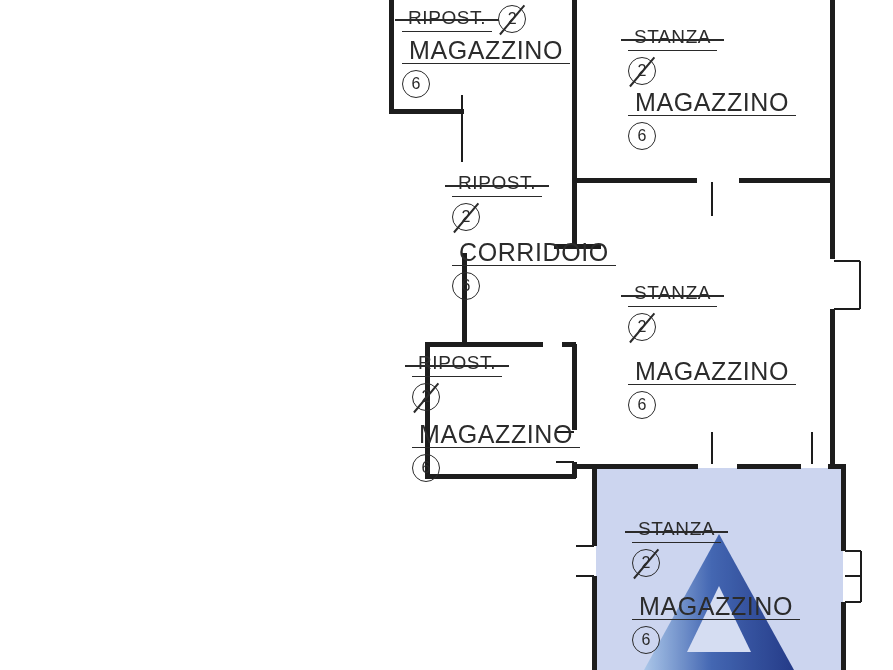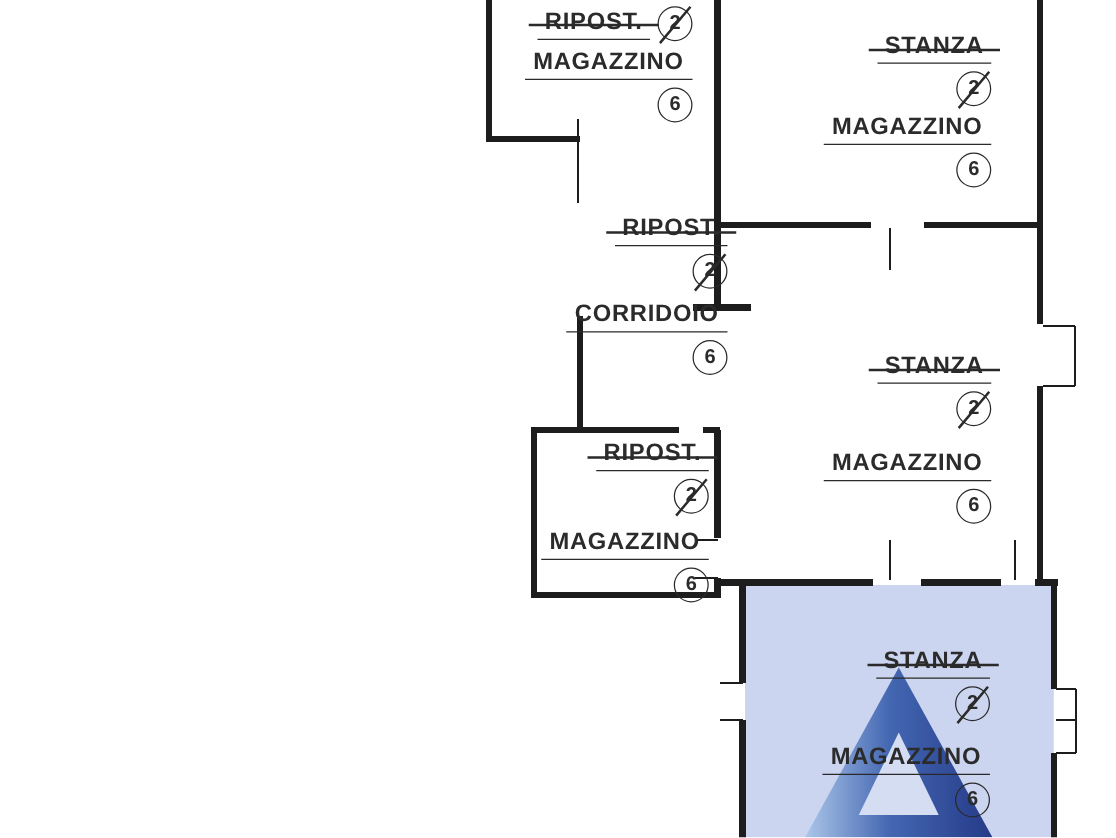--- a/index.html
+++ b/index.html
@@ -5,35 +5,35 @@
   * { margin:0; padding:0; box-sizing:border-box; }
   html,body { width:893px; height:670px; overflow:hidden; background:#ffffff; }
   .canvas {
     position:relative; width:893px; height:670px; background:#ffffff;
     font-family:"Liberation Sans", sans-serif; color:#2b2b2b;
   }
   .plan-svg { position:absolute; left:0; top:0; }
 
   
   .room-block {
-    position:absolute; display:flex; flex-direction:column; align-items:flex-end;
-    gap:6px; z-index:3; text-align:center;font-weight:bold;
+    position:absolute; display:flex; flex-direction:column; align-items:flex-start;
+    gap:6px; z-index:3; text-align:center;
   }
   .name-row { display:flex; align-items:center; gap:6px; }
 
   .old-name {
     position:relative; font-size:19px; letter-spacing:.6px; line-height:22px;
     padding:0 6px 2px; border-bottom:1.6px solid #2a2a2a; white-space:nowrap;
   }
   .old-name::after {
     content:""; position:absolute; left:-7px; right:-7px; top:54%; height:1.6px;
     background:#2a2a2a;
   }
   .new-name {
-    font-size:19px; letter-spacing:.6px; line-height:22px;
+    font-size:25px; letter-spacing:.6px; line-height:22px;
     padding:0 7px 2px; border-bottom:1.6px solid #2a2a2a; white-space:nowrap;
   }
   .num-circle {
     position:relative; width:28px; height:28px; border:1.7px solid #2a2a2a;
     border-radius:50%; display:flex; align-items:center; justify-content:center;
     font-size:16px; line-height:1; background:transparent;
   }
   .num-circle.crossed::after {
     content:""; position:absolute; left:-6px; right:-6px; top:50%; height:1.6px;
     background:#2a2a2a; transform:rotate(-50deg);

